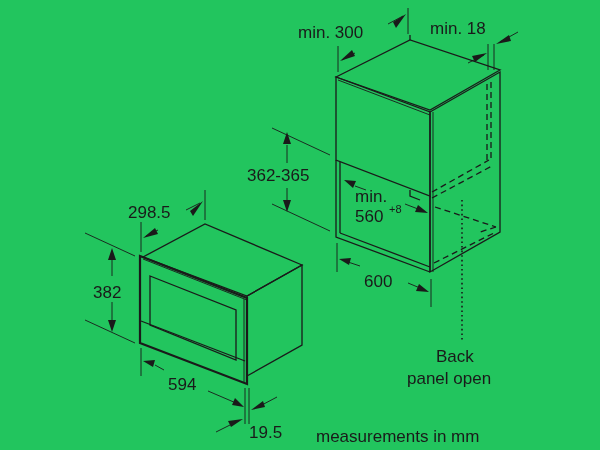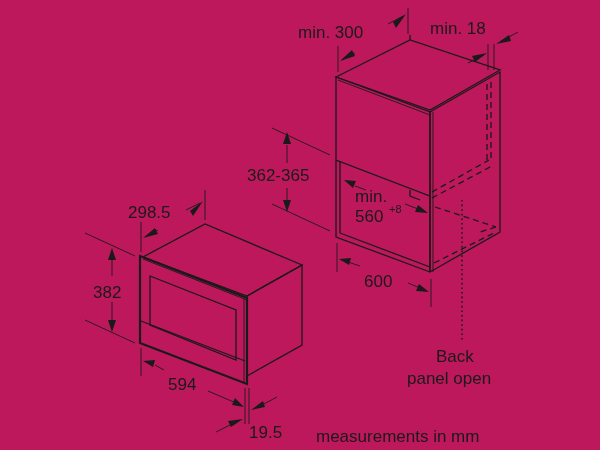--- a/index.html
+++ b/index.html
@@ -1,16 +1,16 @@
 <!DOCTYPE html>
 <html><head>
 <meta charset="utf-8">
 <style>
   html, body { margin:0; padding:0; background:#ffffff; }
-  #stage { position:relative; width:600px; height:450px; overflow:hidden; background:#be185d; }
+  #stage { position:relative; width:600px; height:450px; overflow:hidden; background:#22c55e; }
   svg { position:absolute; left:0; top:0; }
   .lbl { font-family:"Liberation Sans", sans-serif; font-size:17px; fill:#1a1a1a; }
   .sup { font-family:"Liberation Sans", sans-serif; font-size:11px; fill:#1a1a1a; }
   .ln { stroke:#1a1a1a; fill:none; stroke-width:1.3; }
   .thick { stroke:#1a1a1a; fill:none; stroke-width:2.2; }
   .thin { stroke:#1a1a1a; fill:none; stroke-width:0.9; }
   .dash { stroke:#1a1a1a; fill:none; stroke-width:1.3; stroke-dasharray:6 4; }
   .dot { stroke:#1a1a1a; fill:none; stroke-width:1.6; stroke-dasharray:1.6 3; }
   .arrow { fill:#1a1a1a; }
 </style>

